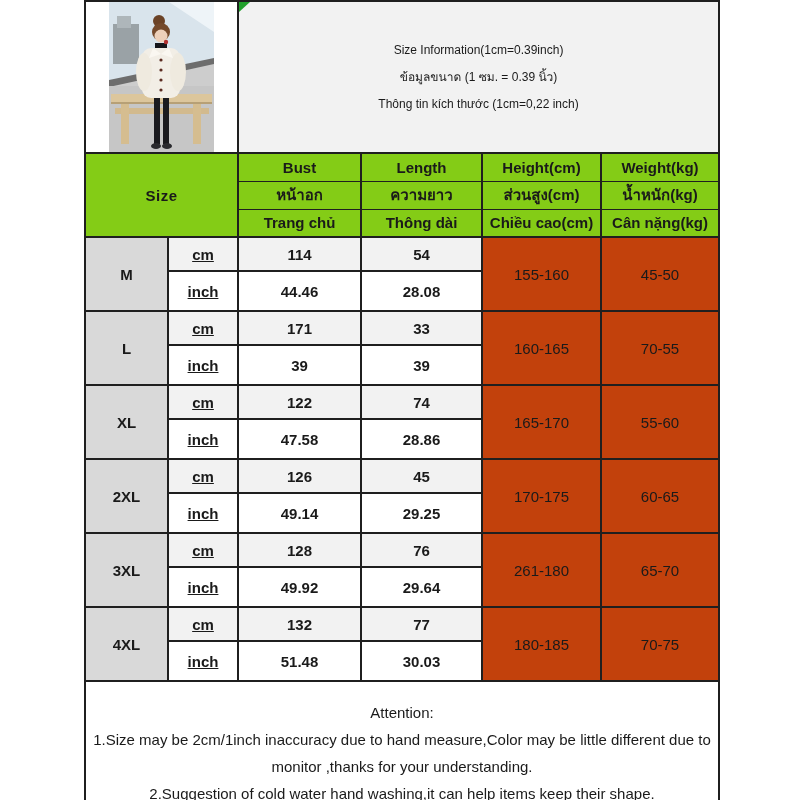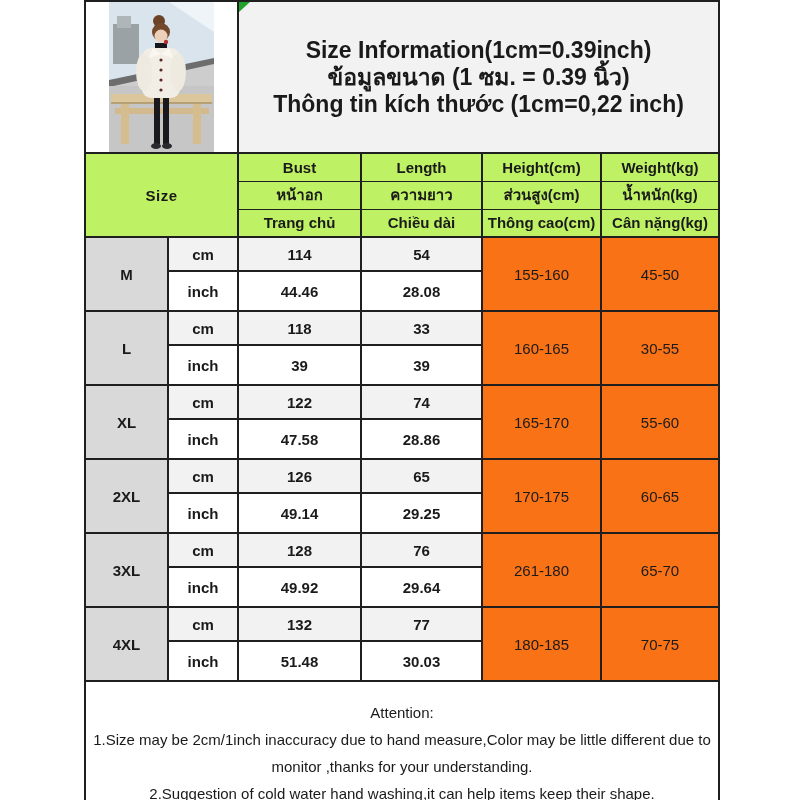--- a/index.html
+++ b/index.html
@@ -32,54 +32,54 @@
     height: 151px;
     background: #ffffff;
     padding: 0;
   }
   td.title-cell {
     position: relative;
     background: #f2f2f2;
     text-align: center;
   }
   .title-line {
-    font-weight: bold;
-    font-size: 23px;
+    font-weight: normal;
+    font-size: 12px;
     line-height: 27px;
   }
   .corner-flag {
     position: absolute;
     left: 0; top: 0;
     width: 11px; height: 10px;
     clip-path: polygon(0 0, 100% 0, 0 100%);
   }
   
   td.size-head {
     background: #d9d9d9;
     font-size: 29px;
     font-weight: bold;
     letter-spacing: 0.5px;
   }
-  tr.hdr td { background: #bef264; font-weight: bold; height: 28px; }
+  tr.hdr td { background: #84cc16; font-weight: bold; height: 28px; }
   tr.hdr-mid td, tr.hdr-bot td { border-top-width: 1px; margin-left: 46px; }
   tr.hdr-top td, tr.hdr-mid td { border-bottom-width: 1px; }
   td.size-head { border-bottom-width: 2px !important; }
   
   td.size-label {
     background: #d9d9d9;
     font-weight: bold;
     font-size: 16px;
   }
-  td.unit { font-weight: bold; }
+  td.unit { font-weight: bold; text-decoration: underline; }
   tr.row-cm td { height: 34px; }
   tr.row-inch td { height: 40px; }
   td.c-cell { background: #f2f2f2; border-bottom-width: 1px; font-weight: bold; }
   td.i-cell { background: #ffffff; border-top-width: 1px; font-weight: bold; }
   td.i-cell.unit { font-weight: bold; }
-  td.range-cell { background: #f97316; font-weight: normal; }
+  td.range-cell { background: #c2410c; font-weight: normal; }
   
   td.attention-cell {
     height: 141px;
     text-align: left;
     vertical-align: top;
     background: #ffffff;
     padding: 17px 5px;
     font-size: 16px;
     font-weight: normal;
   }
@@ -167,46 +167,46 @@
     <td>Weight(kg)</td>
   </tr>
   <tr class="hdr hdr-mid">
     <td>หน้าอก</td>
     <td>ความยาว</td>
     <td>ส่วนสูง(cm)</td>
     <td>น้ำหนัก(kg)</td>
   </tr>
   <tr class="hdr hdr-bot">
     <td>Trang chủ</td>
-    <td>Chiều dài</td>
-    <td>Thông cao(cm)</td>
+    <td>Thông dài</td>
+    <td>Chiều cao(cm)</td>
     <td>Cân nặng(kg)</td>
   </tr>
 
   <tr class="row-cm">
     <td class="size-label" rowspan="2">M</td>
     <td class="unit c-cell">cm</td>
     <td class="c-cell">114</td>
     <td class="c-cell">54</td>
     <td class="range-cell" rowspan="2">155-160</td>
     <td class="range-cell" rowspan="2">45-50</td>
   </tr>
   <tr class="row-inch">
     <td class="unit i-cell">inch</td>
     <td class="i-cell">44.46</td>
     <td class="i-cell">28.08</td>
   </tr>
 
   <tr class="row-cm">
     <td class="size-label" rowspan="2">L</td>
     <td class="unit c-cell">cm</td>
-    <td class="c-cell">118</td>
+    <td class="c-cell">171</td>
     <td class="c-cell">33</td>
     <td class="range-cell" rowspan="2">160-165</td>
-    <td class="range-cell" rowspan="2">30-55</td>
+    <td class="range-cell" rowspan="2">70-55</td>
   </tr>
   <tr class="row-inch">
     <td class="unit i-cell">inch</td>
     <td class="i-cell">39</td>
     <td class="i-cell">39</td>
   </tr>
 
   <tr class="row-cm">
     <td class="size-label" rowspan="2">XL</td>
     <td class="unit c-cell">cm</td>
@@ -218,21 +218,21 @@
   <tr class="row-inch">
     <td class="unit i-cell">inch</td>
     <td class="i-cell">47.58</td>
     <td class="i-cell">28.86</td>
   </tr>
 
   <tr class="row-cm">
     <td class="size-label" rowspan="2">2XL</td>
     <td class="unit c-cell">cm</td>
     <td class="c-cell">126</td>
-    <td class="c-cell">65</td>
+    <td class="c-cell">45</td>
     <td class="range-cell" rowspan="2">170-175</td>
     <td class="range-cell" rowspan="2">60-65</td>
   </tr>
   <tr class="row-inch">
     <td class="unit i-cell">inch</td>
     <td class="i-cell">49.14</td>
     <td class="i-cell">29.25</td>
   </tr>
 
   <tr class="row-cm">

